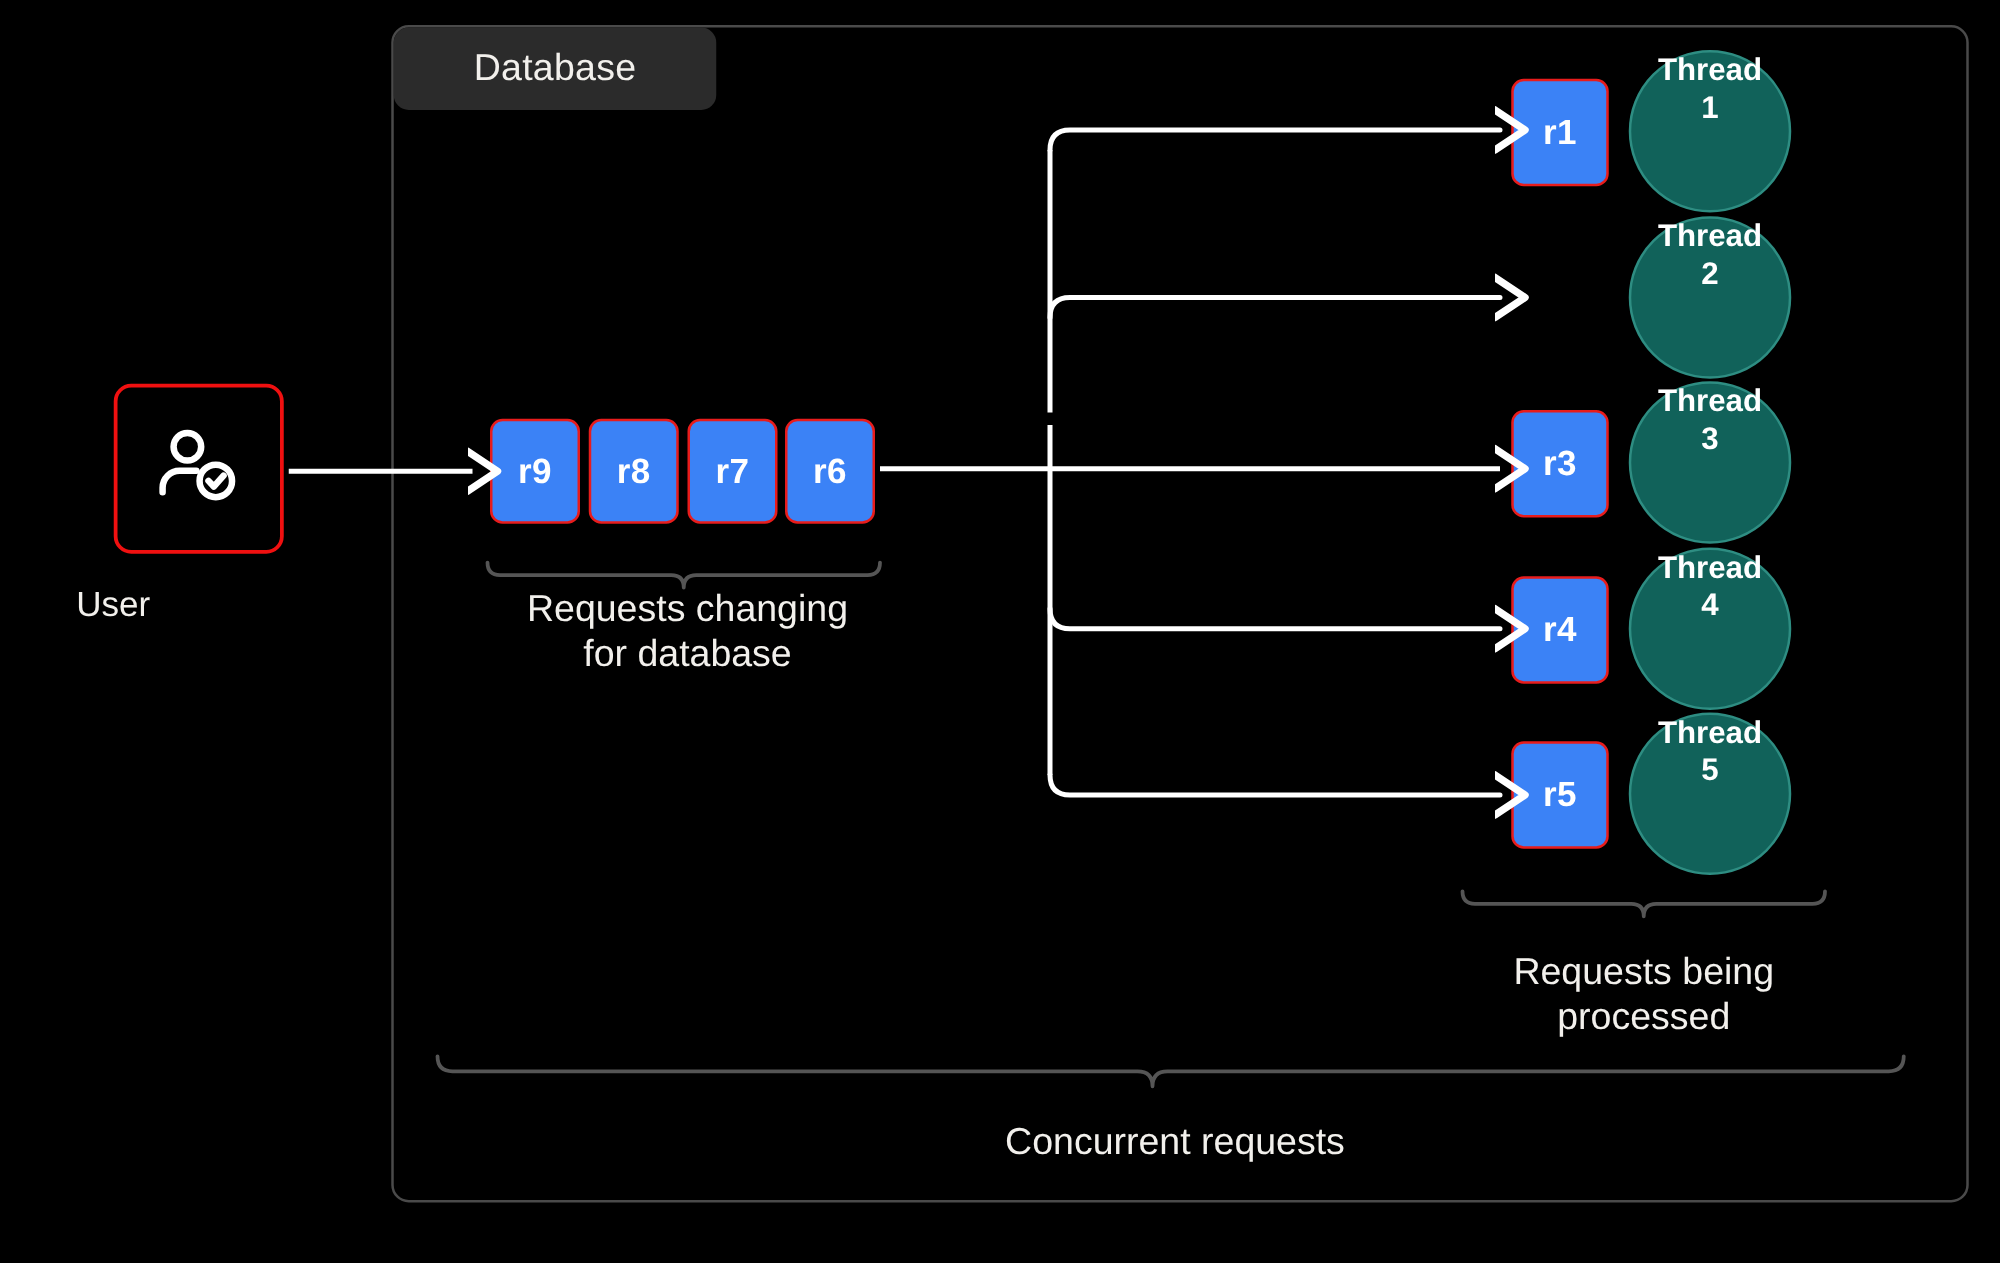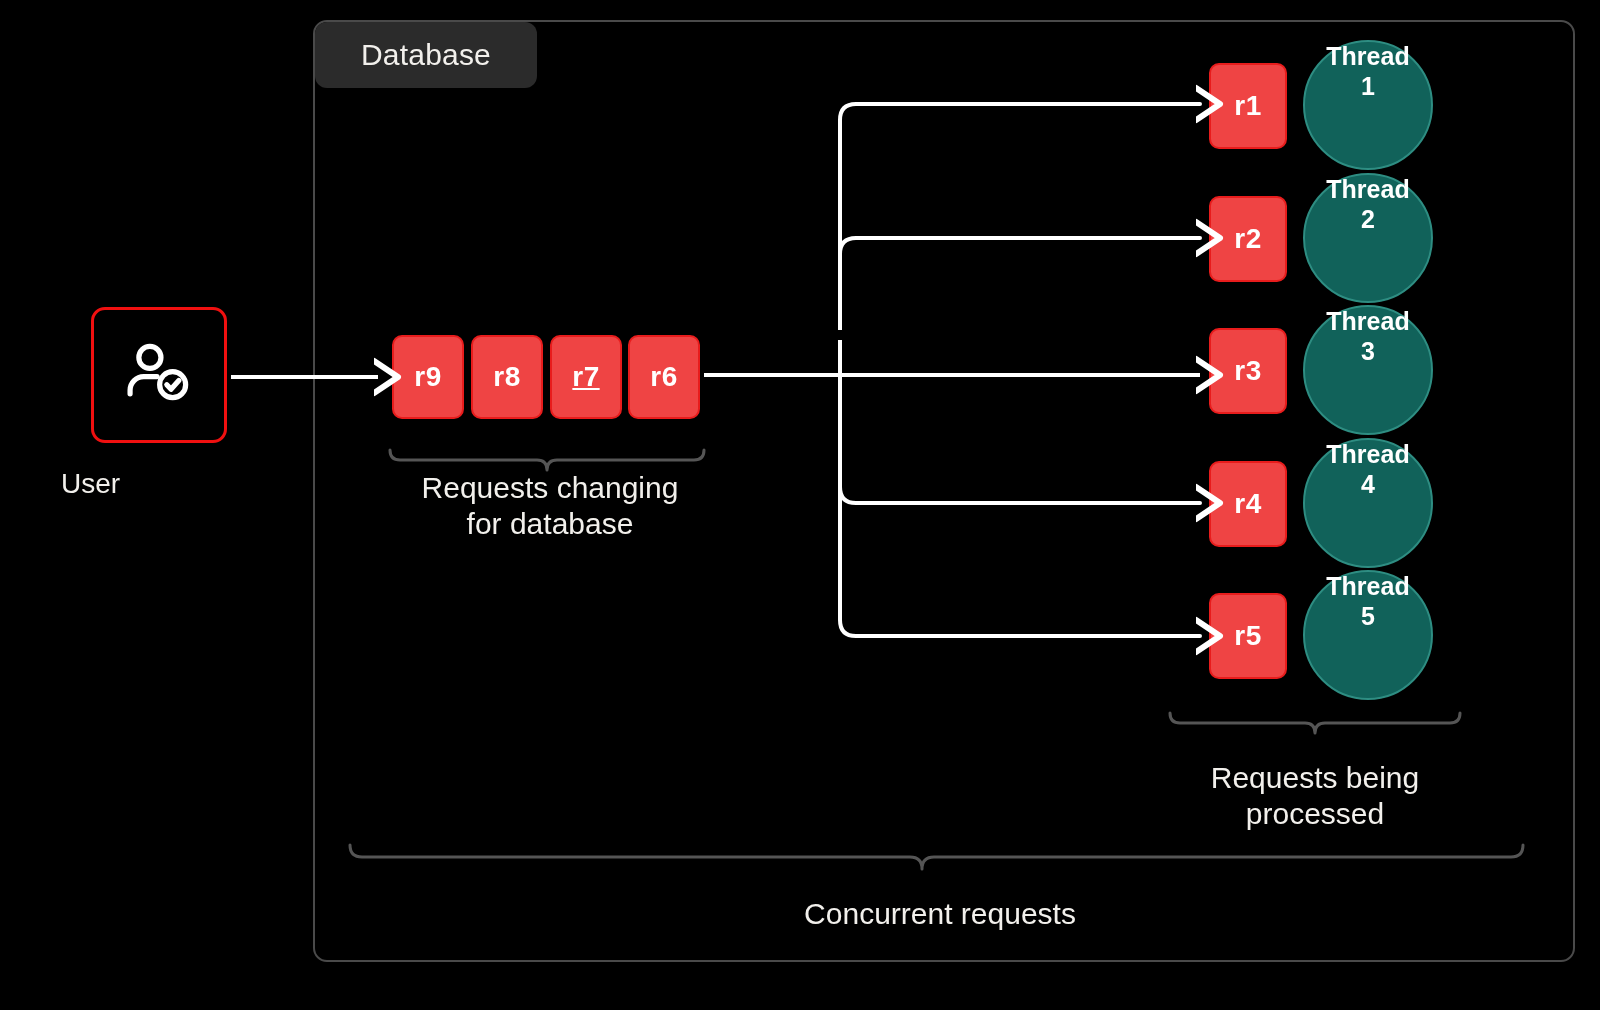--- a/index.html
+++ b/index.html
@@ -38,21 +38,21 @@
     width: 1262px;
     height: 942px;
     border: 2px solid #4a4a4a;
     border-radius: 14px;
     box-sizing: border-box;
   }
   .db-label {
     position: absolute;
     left: 315px;
     top: 22px;
-    width: 222px;
+    width: 258px;
     height: 66px;
     background: #2b2b2b;
     border-radius: 12px;
     display: flex;
     align-items: center;
     justify-content: center;
     font-size: 30px;
     color: #f2f0ec;
     letter-spacing: 0.2px;
   }
@@ -78,21 +78,21 @@
     top: 468px;
     width: 196px;
     text-align: left;
     font-size: 28px;
     color: #f2f0ec;
   }
 
   
   .req {
     position: absolute;
-    background: #ef4444;
+    background: #3b82f6;
     border: 2px solid #e81c1c;
     border-radius: 10px;
     box-sizing: border-box;
     display: flex;
     align-items: center;
     justify-content: center;
     font-size: 28px;
     font-weight: bold;
     color: #ffffff;
     letter-spacing: 0.4px;
@@ -170,25 +170,24 @@
         <path d="M3.1 18.4v-1.1c0-2.3 1.9-4.2 4.2-4.2h4.1"></path>
         <circle cx="16.2" cy="15.6" r="4.0"></circle>
         <path d="M14.4 15.6l1.3 1.4 2.4-2.7"></path>
       </svg>
     </span>
   </div>
   <div class="user-label">User</div>
 
   <div class="req queue" style="left:392px;">r9</div>
   <div class="req queue" style="left:471px;">r8</div>
-  <div class="req queue" style="left:550px;text-decoration:underline;">r7</div>
+  <div class="req queue" style="left:550px;">r7</div>
   <div class="req queue" style="left:628px;">r6</div>
 
   <div class="req thread-req" style="top:63px;">r1</div>
-  <div class="req thread-req" style="top:196px;">r2</div>
   <div class="req thread-req" style="top:328px;">r3</div>
   <div class="req thread-req" style="top:461px;">r4</div>
   <div class="req thread-req" style="top:593px;">r5</div>
 
   <div class="thread" style="top:40px;">
     <span>Thread</span>
     <span>1</span>
   </div>
   <div class="thread" style="top:173px;">
     <span>Thread</span>

